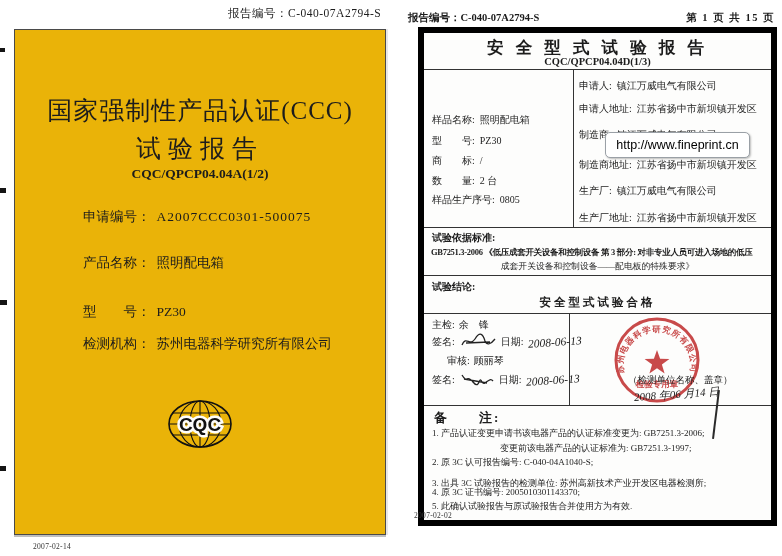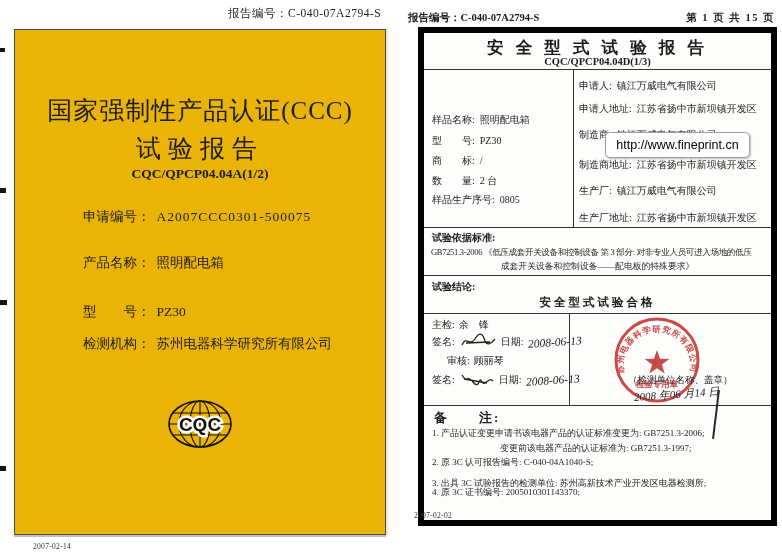--- a/index.html
+++ b/index.html
@@ -27,21 +27,21 @@
   .page-info{top:11px;right:7px;font-size:10.5px;font-weight:600;letter-spacing:1.5px;}
   .page-right{left:418px;top:27px;width:347px;height:487px;background:#fdfdfc;border:6px solid #000000;}
   .hline{left:0;width:100%;height:0;border-top:1px solid #333;}
   .vline{width:0;border-left:1px solid #333;}
   .rp-title{left:0;top:4px;width:100%;text-align:center;font-size:16.5px;font-weight:bold;letter-spacing:4px;white-space:nowrap;}
   .rp-code{left:0;top:23px;width:100%;text-align:center;font-size:10.5px;font-weight:600;}
   .rp-field{font-size:10px;white-space:nowrap;}
   .rp-field .val{margin-left:5px;margin-top:40px;}
   .col-l{left:8px;} .col-r{left:155px;}
   .std-label{left:8px;top:198px;font-size:10px;font-weight:600;}
-  .std-line1{left:7px;top:214px;width:338px;font-size:8.5px;letter-spacing:-.3px;white-space:nowrap;}
+  .std-line1{left:7px;top:214px;width:338px;font-size:8.5px;letter-spacing:-.3px;white-space:nowrap;font-weight:bold;}
   .std-line2{left:0;top:228px;width:100%;text-align:center;font-size:8.8px;}
   .ccl-label{left:8px;top:247px;font-size:10px;font-weight:600;}
   .ccl-value{left:0;top:262px;width:100%;text-align:center;font-size:11.5px;font-weight:600;letter-spacing:3px;}
   .sign-row{font-size:10px;display:flex;align-items:center;gap:4px;white-space:nowrap;justify-content:center;}
   .hand{font-style:italic;font-size:11.5px;transform:rotate(-4deg);display:inline-block;color:#222;}
   .seal-caption{left:204px;top:341px;font-size:9.5px;z-index:3;white-space:nowrap;}
   .seal-date{left:210px;top:354px;z-index:3;font-size:11px;}
   .pen-stroke{left:291px;top:357px;width:2px;height:49px;background:#2a2a2a;transform:rotate(7deg);z-index:4;}
   .notes-head{left:10px;top:376px;font-size:13px;font-weight:600;letter-spacing:2px;}
   .note{left:8px;font-size:9px;white-space:nowrap;}
@@ -207,17 +207,18 @@
     <div class="abs seal-caption">（检测单位名称、盖章）</div>
     <div class="abs seal-date hand">2008 年06 月14 日</div>
     <div class="abs pen-stroke"></div>
 
     <div class="abs notes-head">备　　注:</div>
     <div class="abs note n1">1. 产品认证变更申请书该电器产品的认证标准变更为: GB7251.3-2006;</div>
     <div class="abs note n1b">变更前该电器产品的认证标准为: GB7251.3-1997;</div>
     <div class="abs note n2">2. 原 3C 认可报告编号: C-040-04A1040-S;</div>
     <div class="abs note n3">3. 出具 3C 试验报告的检测单位: 苏州高新技术产业开发区电器检测所;</div>
     <div class="abs note n4">4. 原 3C 证书编号: 2005010301143370;</div>
+    <div class="abs note n5">5. 此确认试验报告与原试验报告合并使用方为有效.</div>
   </div>
 
   <div class="abs footer-date fd-right">2007-02-02</div>
 
 </div>
 
 </body></html>

